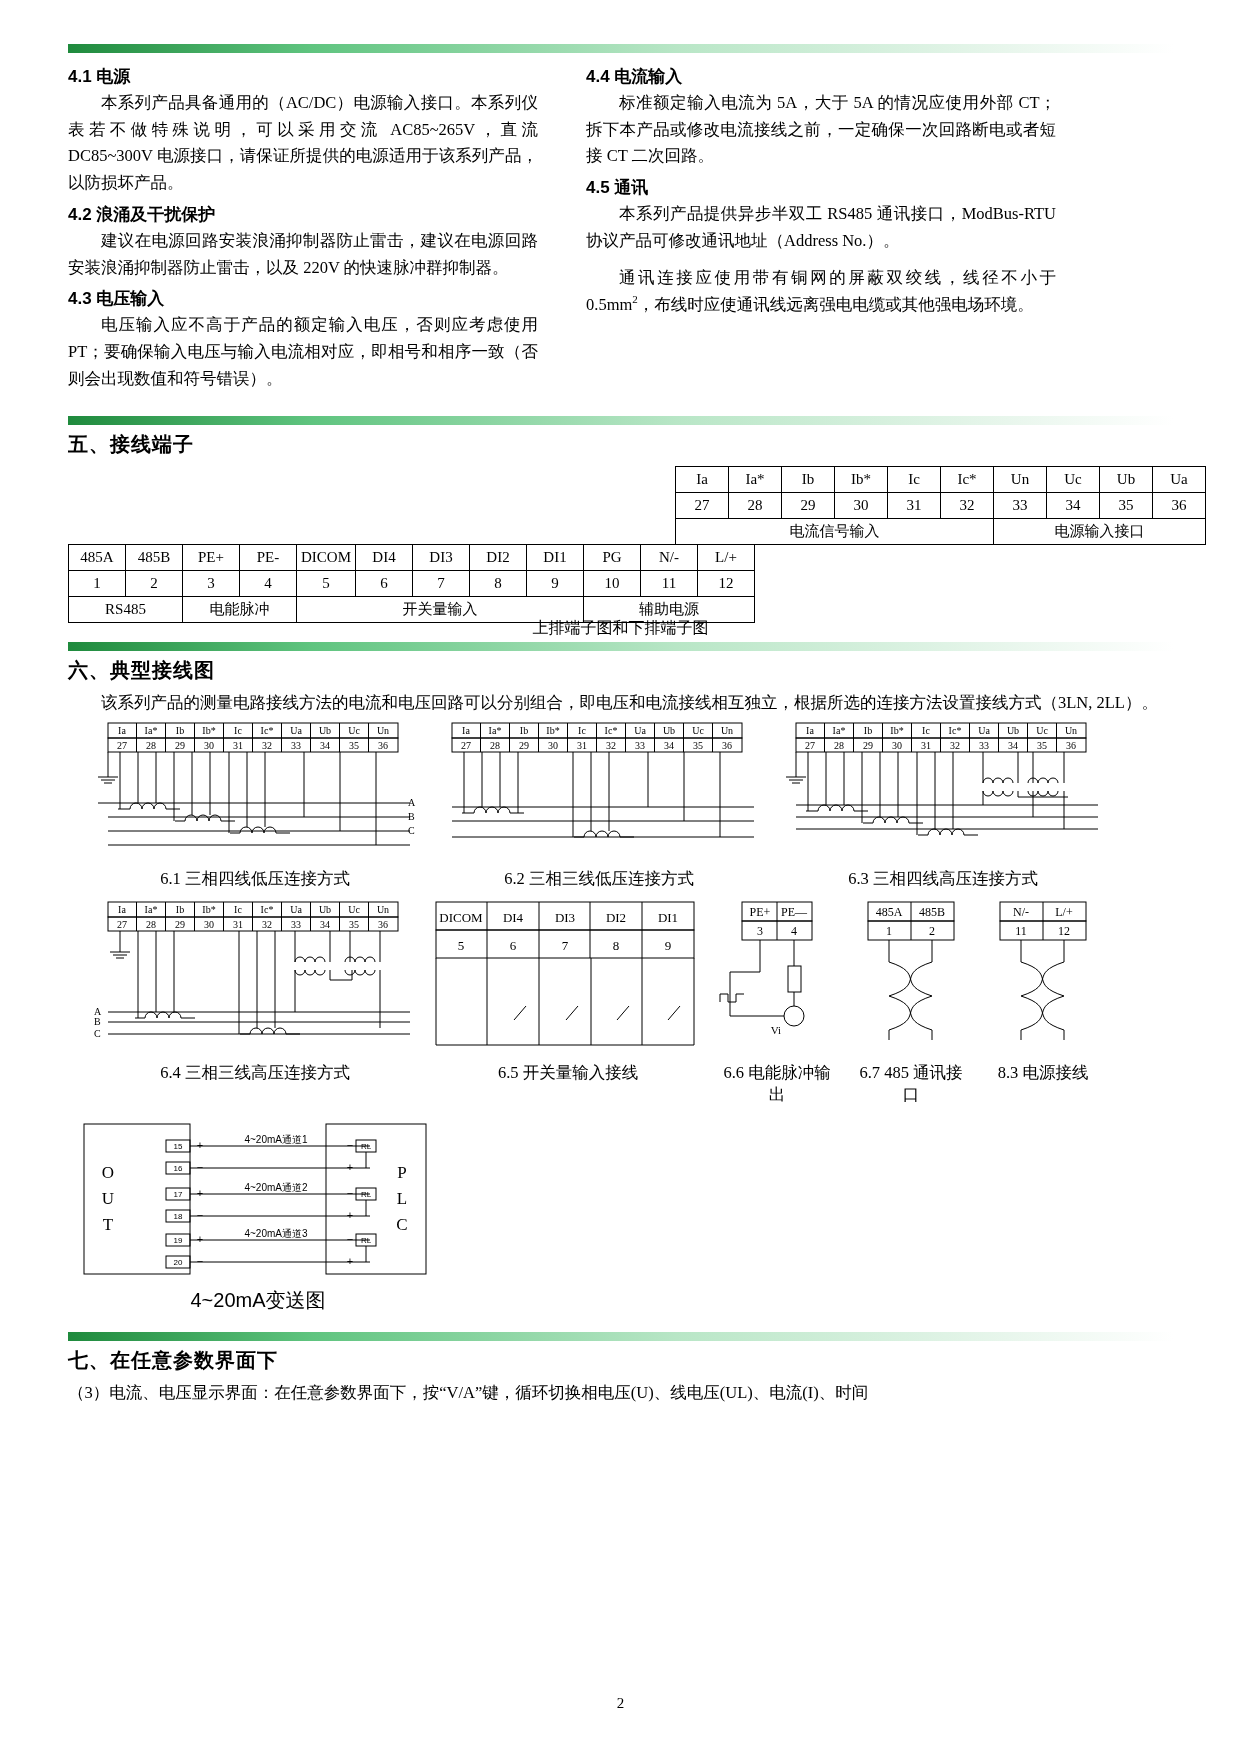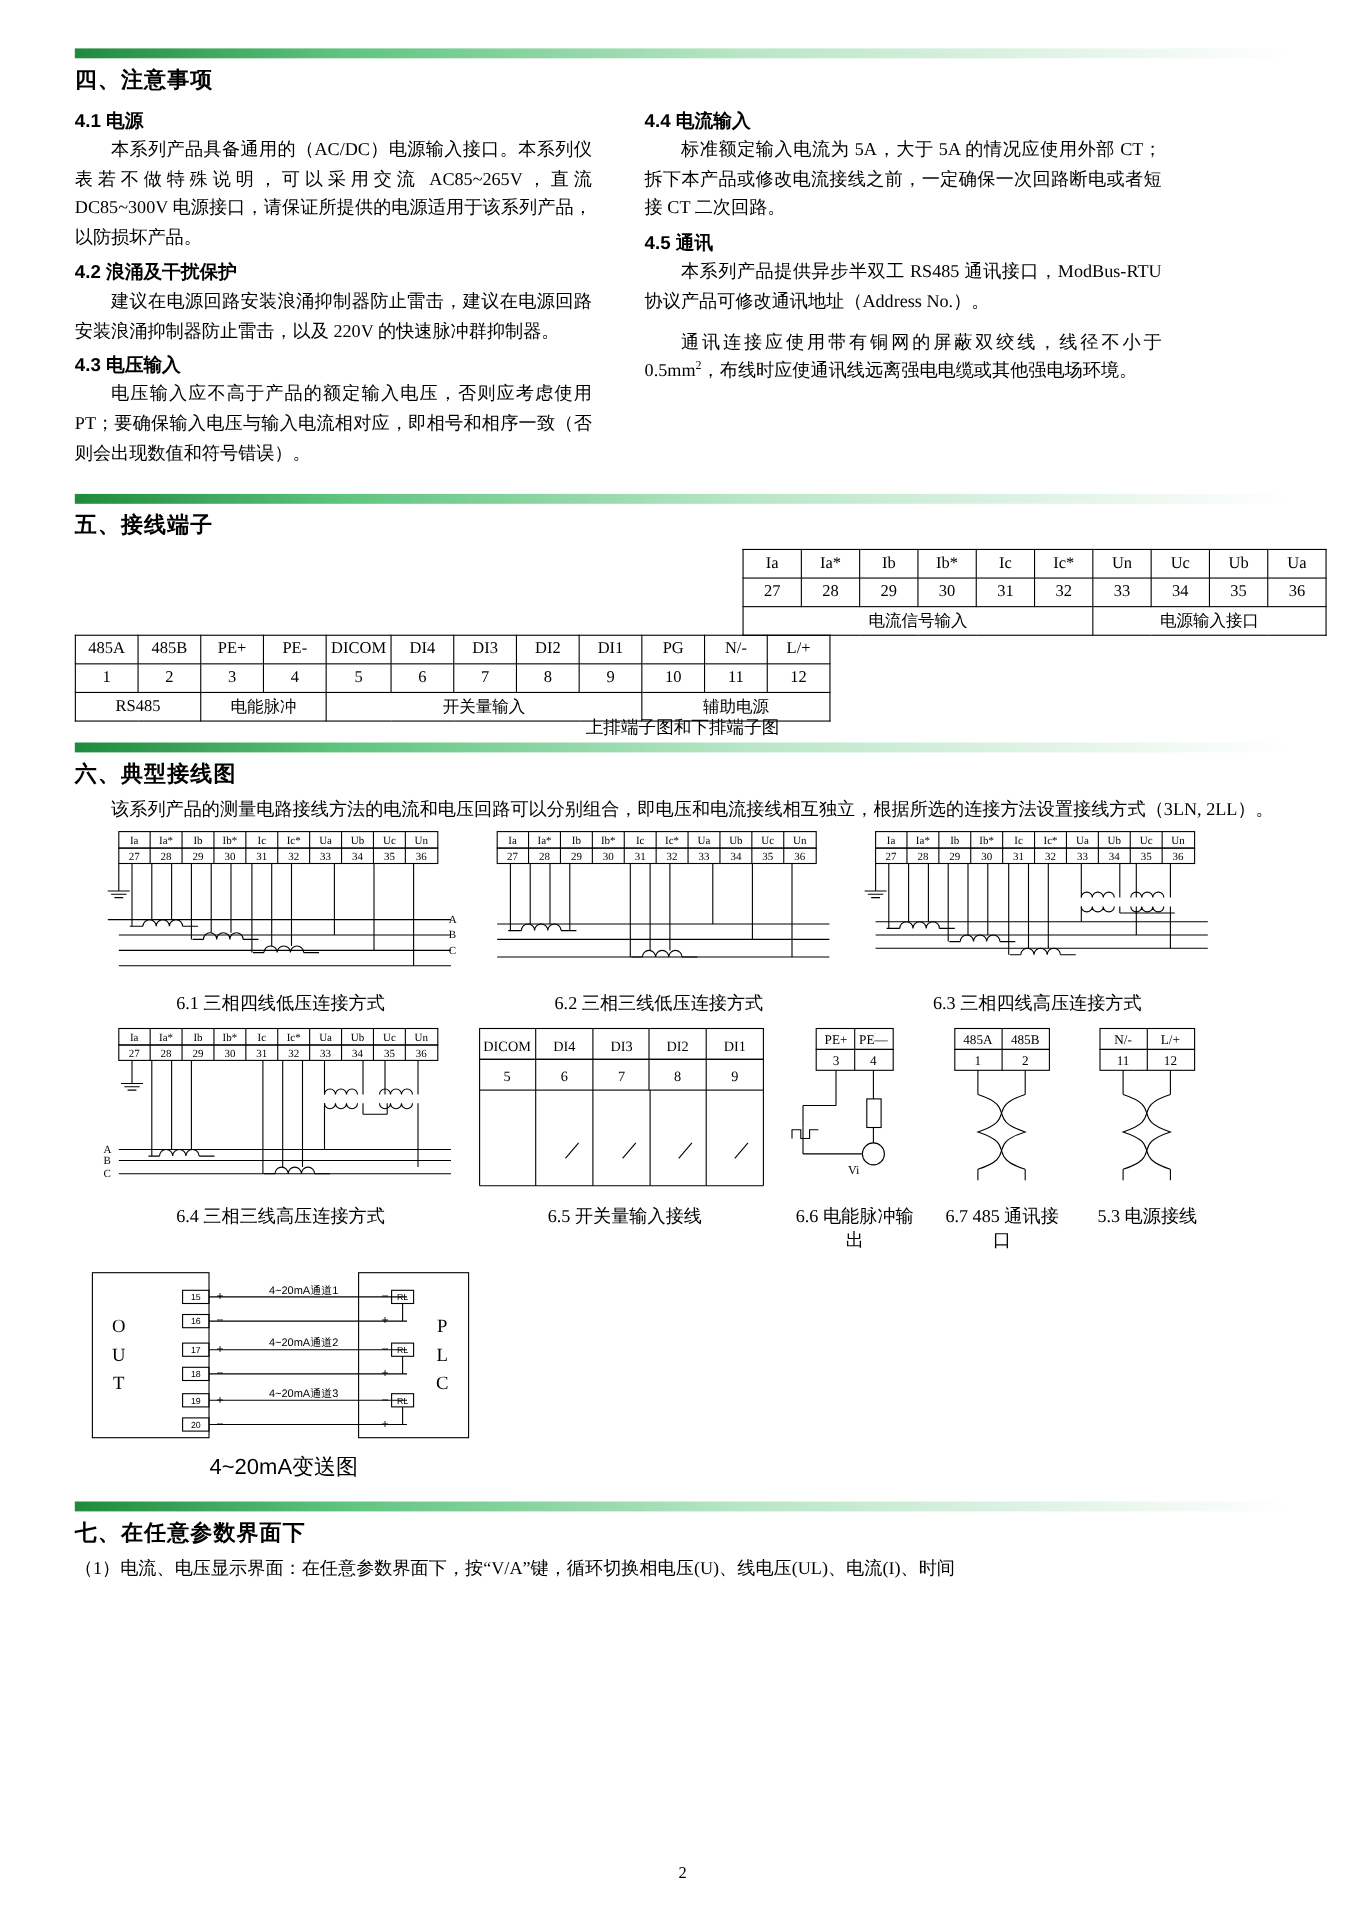--- a/index.html
+++ b/index.html
@@ -59,21 +59,20 @@
   .footer-num{position:absolute;left:0;right:0;bottom:42px;text-align:center;font-size:15px;}
   sup{font-size:11px;}
 </style>
 </head>
 <body>
 
 <div class="page">
  <div class="content">
 
   <div class="greenbar"></div>
-  <div class="sec-title">四、注意事项</div>
 
   <div class="cols">
     <div class="col">
       <div class="sub-title">4.1 电源</div>
       <p class="indent">本系列产品具备通用的（AC/DC）电源输入接口。本系列仪表若不做特殊说明，可以采用交流 AC85~265V，直流 DC85~300V 电源接口，请保证所提供的电源适用于该系列产品，以防损坏产品。</p>
       <div class="sub-title">4.2 浪涌及干扰保护</div>
       <p class="indent">建议在电源回路安装浪涌抑制器防止雷击，建议在电源回路安装浪涌抑制器防止雷击，以及 220V 的快速脉冲群抑制器。</p>
       <div class="sub-title">4.3 电压输入</div>
       <p class="indent">电压输入应不高于产品的额定输入电压，否则应考虑使用 PT；要确保输入电压与输入电流相对应，即相号和相序一致（否则会出现数值和符号错误）。</p>
     </div>
@@ -590,21 +589,21 @@
           <line x1="80" y1="130" x2="80" y2="140"></line>
         </g>
       </svg>
     </div>
 
     <div class="dcaprow" style="margin-left:22px;">
       <div class="dcap" style="width:330px;">6.4 三相三线高压连接方式</div>
       <div class="dcap" style="width:268px;">6.5 开关量输入接线</div>
       <div class="dcap" style="width:122px;">6.6 电能脉冲输出</div>
       <div class="dcap" style="width:118px;">6.7 485 通讯接口</div>
-      <div class="dcap" style="width:118px;">5.3 电源接线</div>
+      <div class="dcap" style="width:118px;">8.3 电源接线</div>
     </div>
 
     <div style="margin-left:10px;margin-top:14px;">
       <svg width="360" height="165" viewBox="0 0 360 165">
         <g stroke="#000" fill="none" stroke-width="1">
           <rect x="6" y="4" width="106" height="150"></rect>
           <rect x="248" y="4" width="100" height="150"></rect>
           <g id="ao-terms">
                 <rect x="88" y="20" width="24" height="12" fill="none" stroke="#000"></rect>
                 <text x="100" y="29" font-size="8" text-anchor="middle" fill="#000" stroke="none" font-family="Liberation Sans, sans-serif">15</text>
@@ -661,18 +660,18 @@
           <text x="324" y="84">L</text>
           <text x="324" y="110">C</text>
         </g>
       </svg>
       <div class="dcap" style="width:360px;font-size:20px;font-family:'Liberation Sans',sans-serif;margin-top:2px;">4~20mA变送图</div>
     </div>
   </div>
 
   <div class="greenbar" style="margin-top:18px;"></div>
   <div class="sec-title">七、在任意参数界面下</div>
-  <p>（1）电流、电压显示界面：在任意参数界面下，按“V/A”键，循环切换相电压(U)、线电压(UL)、电流(I)、时间</p>
+  <p>（3）电流、电压显示界面：在任意参数界面下，按“V/A”键，循环切换相电压(U)、线电压(UL)、电流(I)、时间</p>
 
  </div>
 
  <div class="footer-num">2</div>
 </div>
 
 </body></html>

